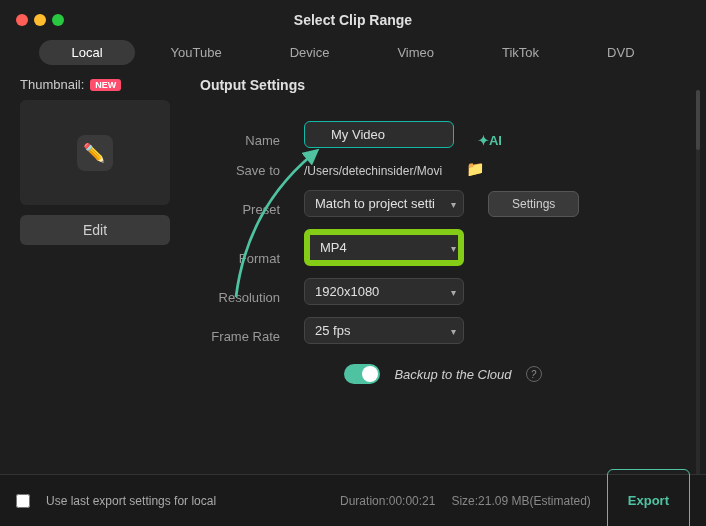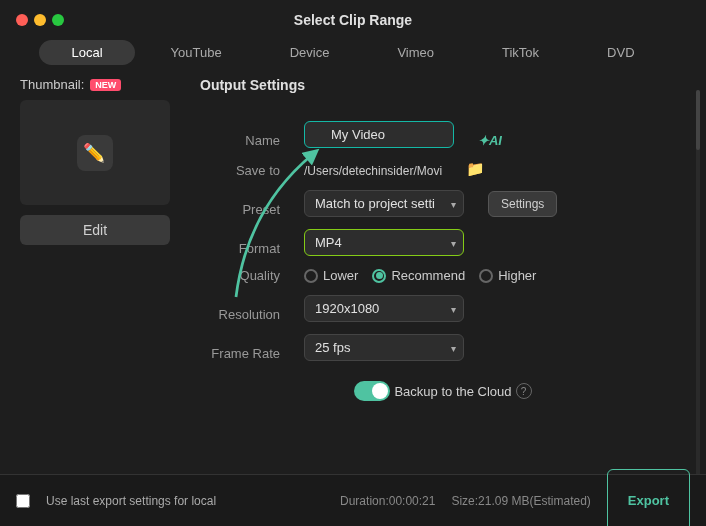--- a/index.html
+++ b/index.html
@@ -154,21 +154,20 @@
       border-radius: 6px;
       color: #e0e0e0;
       font-size: 13px;
       padding: 5px 26px;
       width: 150px;
       outline: none;
     }
     .ai-icon {
       color: #4fc3a1;
       font-size: 13px;
-      font-style: italic;
       font-weight: 700;
     }
     .save-to-path {
       font-size: 12px;
       color: #ccc;
       background: transparent;
       border: none;
       outline: none;
       max-width: 150px;
       overflow: hidden;
@@ -207,29 +206,29 @@
       pointer-events: none;
       color: #aaa;
       font-size: 10px;
     }
     .settings-btn {
       background: #3a3a3a;
       border: 1px solid #555;
       border-radius: 6px;
       color: #d0d0d0;
       font-size: 12px;
-      padding: 5px 12px;
+      padding: 5px 23px;
       cursor: pointer;
     }
     .format-select-wrap {
       position: relative;
     }
     .format-select {
       background: #2d2d2d;
-      border: 1px solid #84cc16;
+      border: 6px solid #84cc16;
       border-radius: 6px;
       color: #e0e0e0;
       font-size: 13px;
       padding: 5px 28px 5px 10px;
       appearance: none;
       -webkit-appearance: none;
       outline: none;
       cursor: pointer;
       width: 160px;
     }
@@ -265,22 +264,23 @@
       height: 7px;
       border-radius: 50%;
       background: #4fc3a1;
     }
 
     
     .backup-row {
       display: flex;
       align-items: center;
       justify-content: center;
-      gap: 4px;
+      gap: 14px;
       margin-top: 20px;
+      font-style: italic;
     }
     .toggle-switch {
       width: 36px;
       height: 20px;
       background: #4fc3a1;
       border-radius: 10px;
       position: relative;
       cursor: pointer;
       flex-shrink: 0;
     }
@@ -442,39 +442,20 @@
     </div>
 
     <div class="setting-row">
       <span class="setting-label">Format</span>
       <div class="select-wrap format-select-wrap">
         <select class="format-select"><option>MP4</option></select>
         <span class="select-arrow">▾</span>
       </div>
     </div>
 
-    <div class="setting-row">
-      <span class="setting-label">Quality</span>
-      <div class="quality-options">
-        <label class="radio-option">
-          <div class="radio-circle"></div>
-          <span>Lower</span>
-        </label>
-        <label class="radio-option">
-          <div class="radio-circle selected">
-            <div class="radio-dot"></div>
-          </div>
-          <span>Recommend</span>
-        </label>
-        <label class="radio-option">
-          <div class="radio-circle"></div>
-          <span>Higher</span>
-        </label>
-      </div>
-    </div>
 
     <div class="setting-row">
       <span class="setting-label">Resolution</span>
       <div class="select-wrap">
         <select class="setting-select"><option>1920x1080</option></select>
         <span class="select-arrow">▾</span>
       </div>
     </div>
 
     <div class="setting-row">

